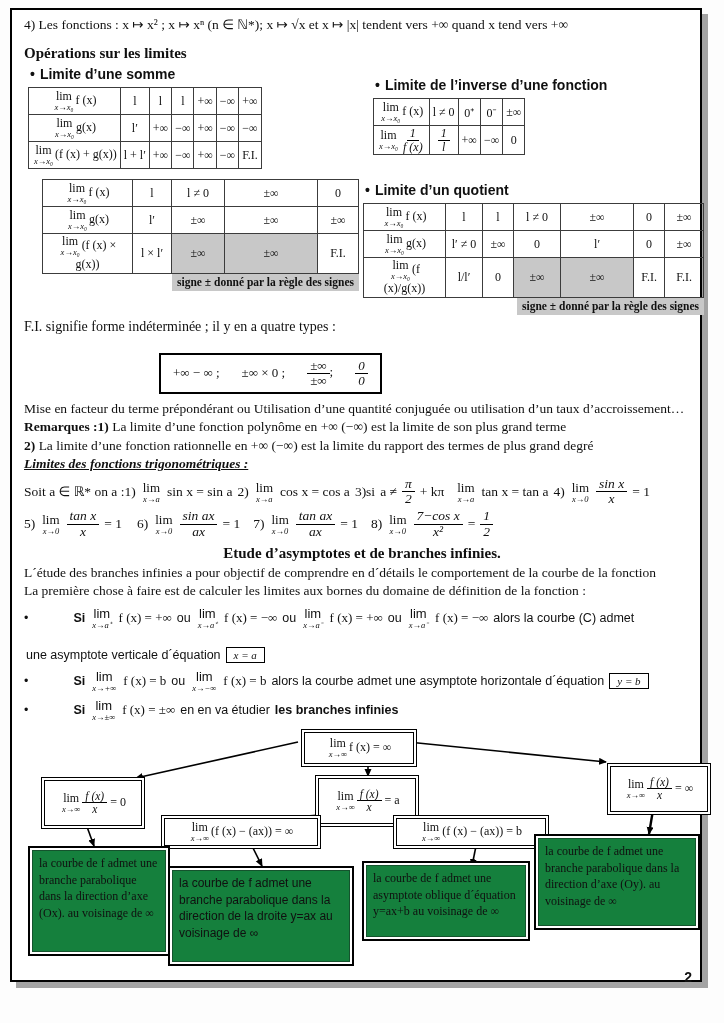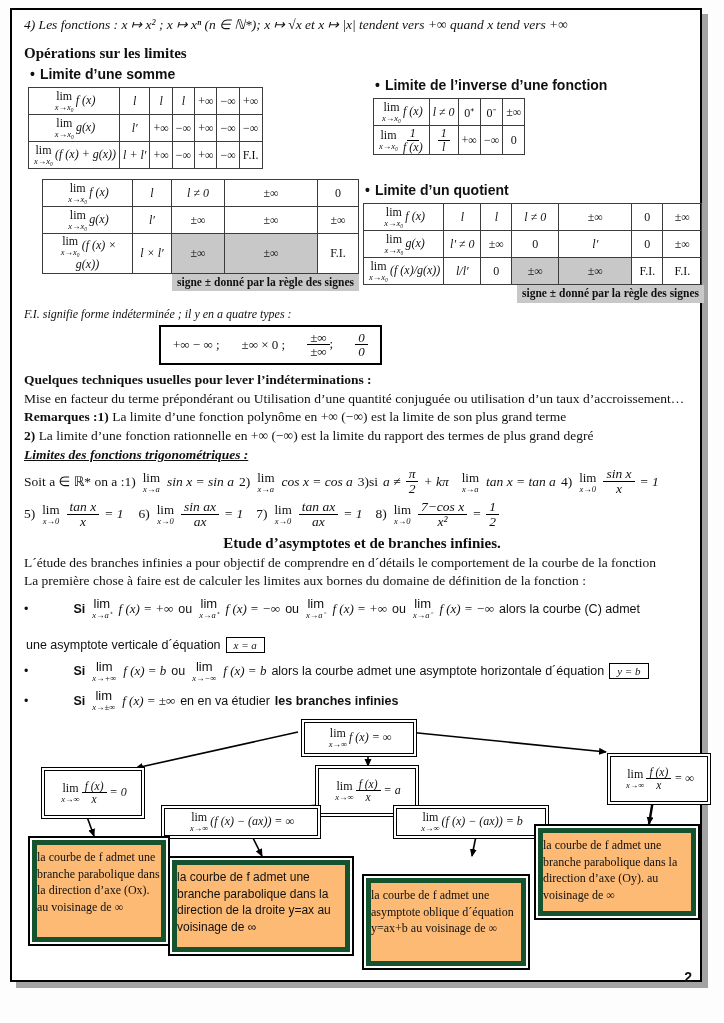--- a/index.html
+++ b/index.html
@@ -14,30 +14,30 @@
   .tworow{display:flex;align-items:flex-start;}
   .colL{width:345px;}
   .colR{flex:1;}
 
   table.optable{border-collapse:collapse;font-size:12px;margin-left:4px;}
   table.optable td{border:1.5px solid #3c3c3c;text-align:center;padding:1px 3px;height:24px;}
   td.lbl{padding:1px 5px;}
   .gray{background:#c8c8c8;}
   .note{background:#c8c8c8;font-weight:bold;font-size:11.5px;line-height:1.2;padding:2px 5px;width:max-content;margin-top:0;}
 
-  .mi{font-style:italic;}
+  .mi{}
   .lim{display:inline-flex;flex-direction:column;align-items:center;line-height:1;vertical-align:middle;margin:0 2px;}
   .lim .w{font-size:12px;}
   .lim .s{font-size:8.5px;font-style:italic;margin-top:1px;white-space:nowrap;}
   .mline .lim .w, .bullet .lim .w{font-size:13px;}
   .frac{display:inline-flex;flex-direction:column;align-items:center;line-height:1.05;vertical-align:middle;font-style:italic;}
   .frac .n{border-bottom:1px solid #000;padding:0 3px;}
   .frac .d{padding:0 3px;}
 
-  .fi-line{font-size:12px;margin:4px 0 3px 0;font-style:italic;}
+  .fi-line{font-size:14px;margin:4px 0 18px 0;}
   .fi-box{border:2px solid #000;width:max-content;margin:2px 0 6px 135px;padding:4px 12px;font-size:13px;display:flex;align-items:center;gap:22px;}
 
   .tech p{margin:0;font-size:13.5px;line-height:1.38;}
   .tech .h{font-weight:bold;}
   .tech .ital{font-weight:bold;font-style:italic;text-decoration:underline;}
 
   .mline{display:flex;align-items:center;gap:5px;font-size:13.5px;margin:3px 0;flex-wrap:nowrap;}
   .mline .mi{white-space:nowrap;}
 
   .asym-title{text-align:center;font-weight:bold;font-size:15px;margin:6px 0 2px 0;}
@@ -49,21 +49,21 @@
   .bullet .lim .s{font-family:"Liberation Serif",serif;}
   .eqbox{border:1px solid #000;padding:1px 7px;font-family:"Liberation Serif",serif;font-style:italic;font-size:11px;}
   .bullet .b{font-weight:bold;}
   .indent2{margin-left:2px;margin-top:17px;}
 
   .fc{position:relative;height:242px;margin-top:8px;}
   .fc svg{position:absolute;left:0;top:0;z-index:0;}
   .fcbox{position:absolute;z-index:1;background:#fff;border:1px solid #000;box-shadow:0 0 0 2px #fff,0 0 0 3px #000;display:flex;align-items:center;justify-content:center;font-size:12px;white-space:nowrap;}
   .fcbox .lim .w{font-size:12px;}
   .fcbox .frac{font-size:11.5px;}
-  .cbox{position:absolute;z-index:1;background:#fdba74;border:5px solid #14532d;box-shadow:0 0 0 2px #fff,0 0 0 4px #000;font-size:12px;line-height:1.4;padding:4px 0;box-sizing:border-box;}
+  .cbox{position:absolute;z-index:1;background:#15803d;border:1px solid #14532d;box-shadow:0 0 0 2px #fff,0 0 0 4px #000;font-size:12px;line-height:1.4;padding:4px 6px;box-sizing:border-box;}
   .cbox.sans{font-family:"Liberation Sans",sans-serif;font-size:12px;}
 
   .pagenum{position:absolute;right:32px;bottom:38px;font-weight:bold;font-size:14px;font-family:"Liberation Sans",sans-serif;}
 </style>
 </head>
 <body>
 
 <div class="page-border"></div>
 
 <div class="content">
@@ -243,21 +243,20 @@
           <span class="n">±∞</span>
           <span class="d">±∞</span>
         </span><span>;</span></span>
     <span><span class="frac">
           <span class="n">0</span>
           <span class="d">0</span>
         </span></span>
   </div>
 
   <div class="tech">
-    <p class="h">Quelques techniques usuelles pour lever l’indéterminations :</p>
     <p>Mise en facteur du terme prépondérant ou Utilisation d’une quantité conjuguée ou utilisation d’un taux d’accroissement…</p>
     <p><span class="h">Remarques :1)</span><span> La limite d’une fonction polynôme en +∞ (−∞) est la limite de son plus grand terme</span></p>
     <p><span class="h">2)</span><span> La limite d’une fonction rationnelle en +∞ (−∞) est la limite du rapport des termes de plus grand degré</span></p>
     <p class="ital">Limites des fonctions trigonométriques :</p>
   </div>
 
   <div class="mline">
     <span>Soit a ∈ ℝ* on a :1)</span>
     <span class="lim">
         <span class="w">lim</span>
@@ -482,19 +481,19 @@
     <div class="fcbox" style="left:372px;top:88px;width:148px;height:26px">
       <span class="lim">
           <span class="w">lim</span>
           <span class="s">x→∞</span>
         </span>
         <span class="mi">(f (x) − (ax)) = b</span>
     </div>
 
     <div class="cbox" style="left:8px;top:120px;width:134px;height:102px">la courbe de f admet une branche parabolique dans la direction d’axe (Ox). au voisinage de ∞</div>
     <div class="cbox sans" style="left:148px;top:140px;width:178px;height:92px">la courbe de f admet une branche parabolique dans la direction de la droite y=ax au voisinage de ∞</div>
-    <div class="cbox" style="left:342px;top:158px;width:160px;height:88px">la courbe de f admet une asymptote oblique d´équation y=ax+b au voisinage de ∞</div>
+    <div class="cbox" style="left:342px;top:135px;width:160px;height:72px">la courbe de f admet une asymptote oblique d´équation y=ax+b au voisinage de ∞</div>
     <div class="cbox" style="left:514px;top:108px;width:158px;height:88px">la courbe de f admet une branche parabolique dans la direction d’axe (Oy). au voisinage de ∞</div>
   </div>
 
 </div>
 
 <div class="pagenum">2</div>
 
 </body></html>

